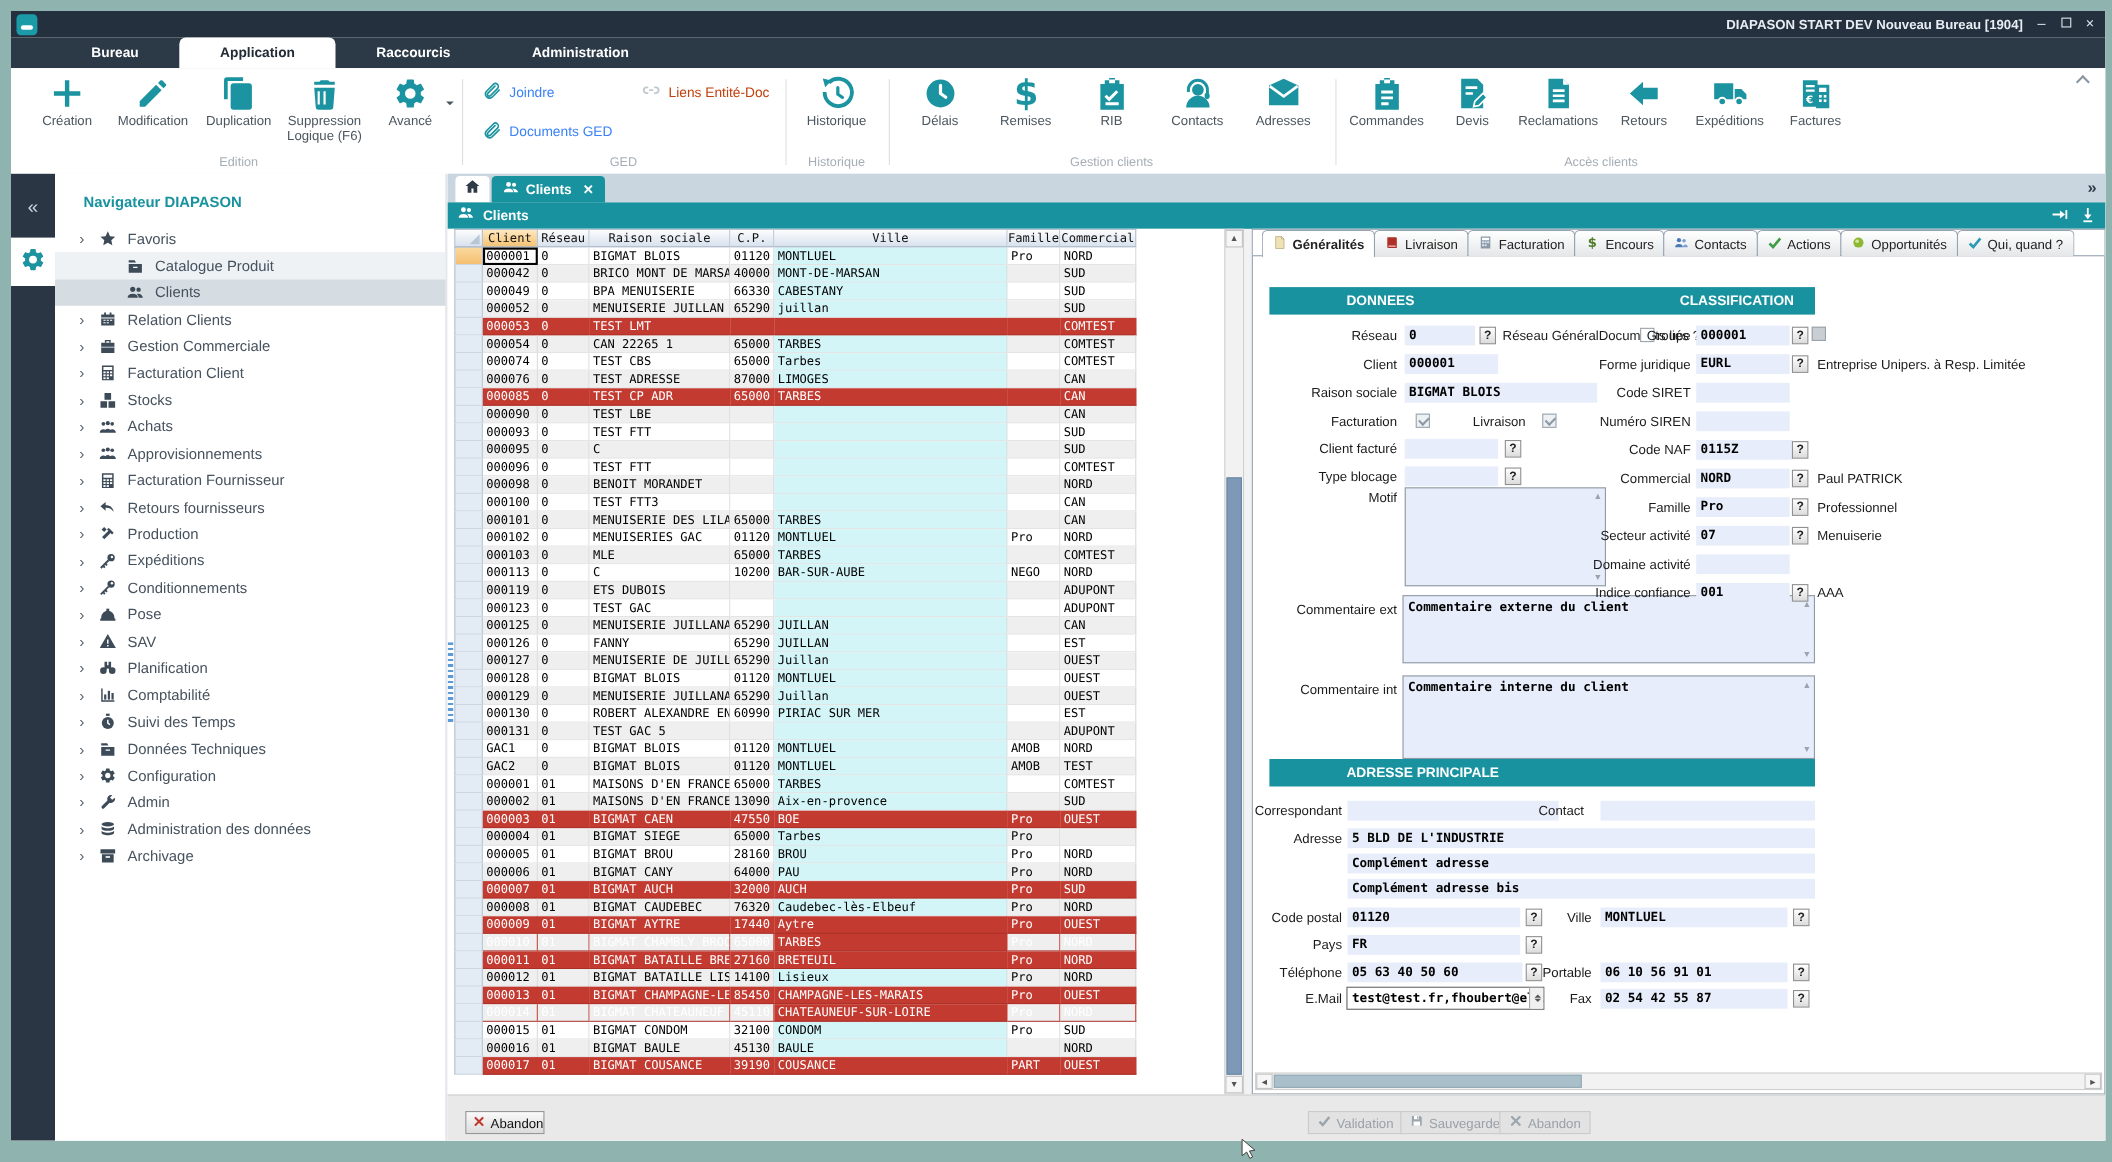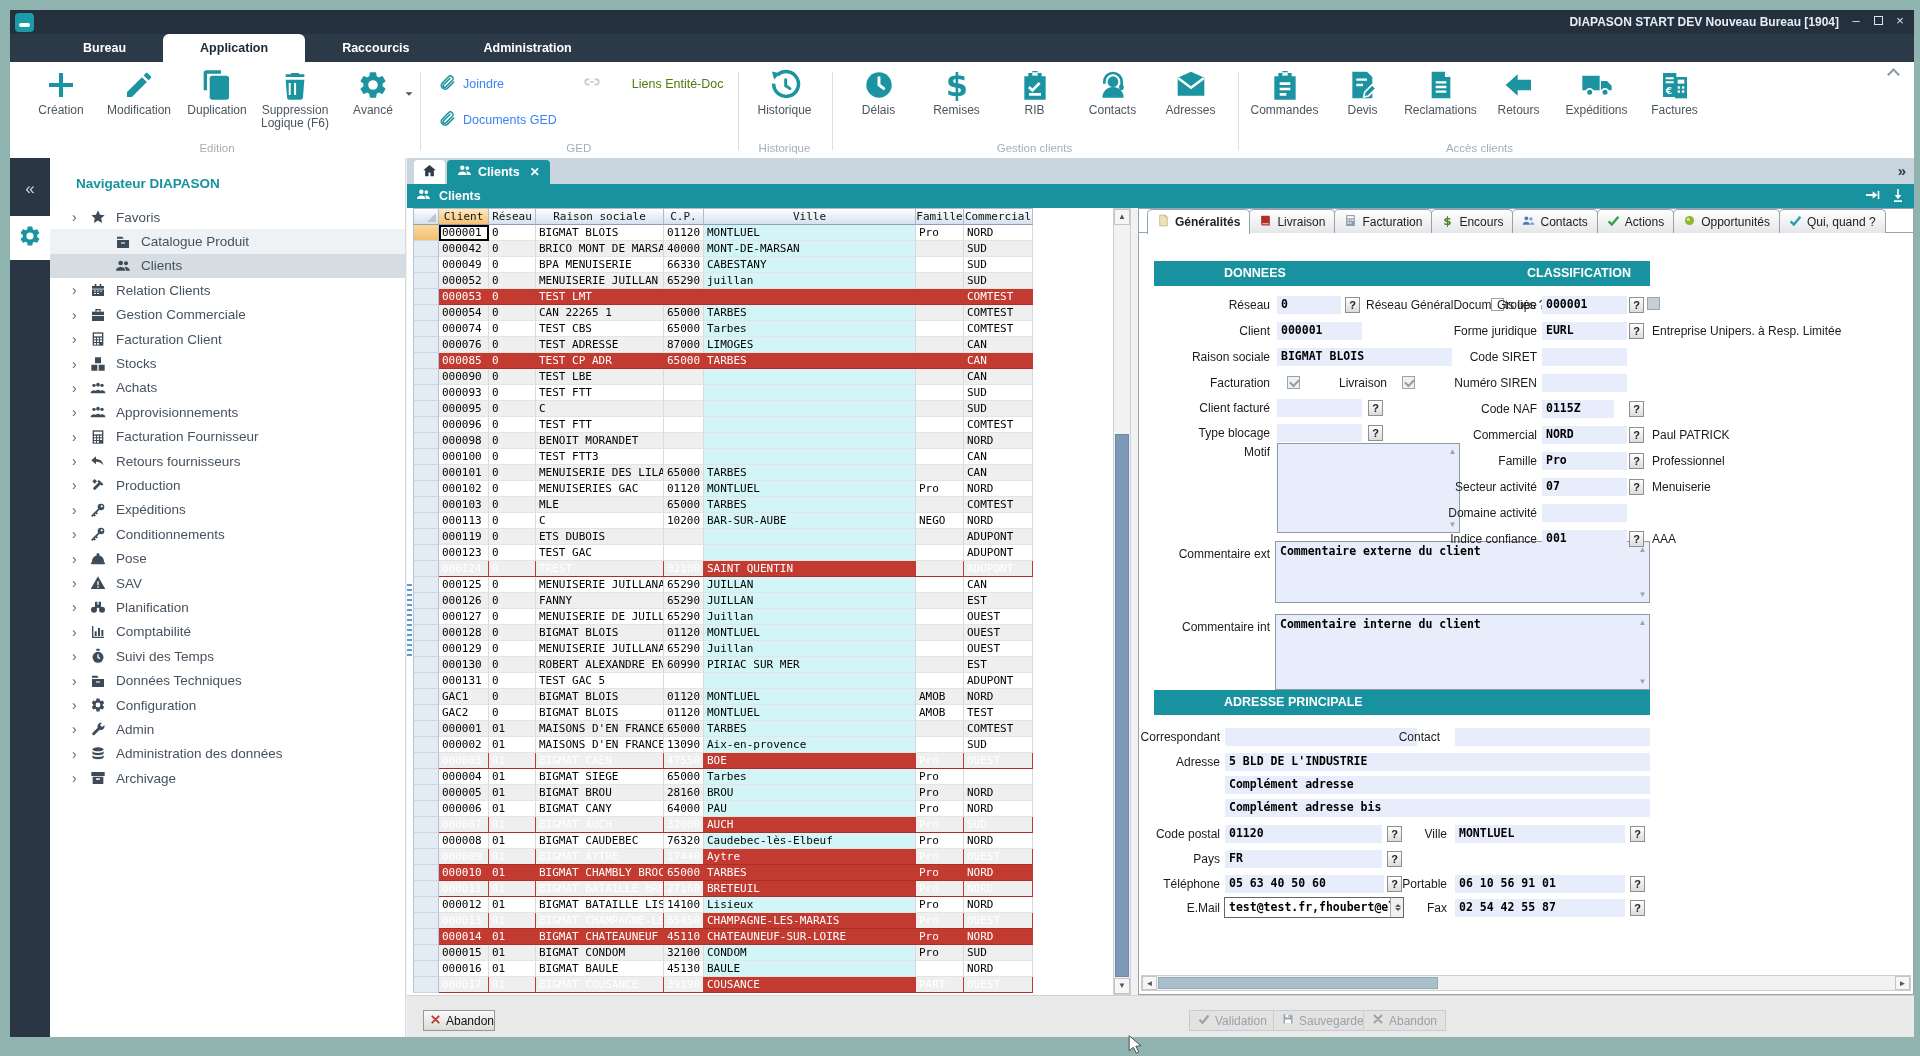--- a/index.html
+++ b/index.html
@@ -44,21 +44,21 @@
     color:#4c565e; }
   .caretic svg { width:14px; height:14px; }
   .rbtn.hascaret .caretic { display:block; }
   .rglabel { text-align:center; font-size:11.5px; color:#a6aeb5; padding:3px 0 4px; }
   .gedcols { display:flex; gap:26px; padding:8px 6px 0 10px; flex:1; }
   .gedcol { display:flex; flex-direction:column; gap:15px; }
   .sbtn { display:flex; align-items:center; gap:7px; color:#1b93a0; cursor:pointer;
     font-size:12.5px; white-space:nowrap; }
   .sbtn svg { width:18px; height:18px; }
   .sbtn span.lbl { color:#3b82f6; }
-  .sbtn.disabled { color:#c0c9cf; } .sbtn.disabled span.lbl { color:#4d7c0f;margin-left:24px; }
+  .sbtn.disabled { color:#c0c9cf; } .sbtn.disabled span.lbl { color:#c2410c; }
   .ribcollapse { position:absolute; right:16px; top:8px; width:9px; height:9px;
     border-left:2px solid #8b98a3; border-top:2px solid #8b98a3; transform:rotate(45deg);
     cursor:pointer; }
 
   
   .workspace { position:absolute; left:0; top:148px; right:0; bottom:0; background:#f0f2f4; }
   .rail { position:absolute; left:0; top:0; bottom:0; width:40px; background:#2b3644; }
   .railbtn { display:block; width:40px; height:34px; color:#cfd7de; font-size:17px;
     text-align:center; line-height:34px; cursor:pointer; margin-top:14px; }
   .railtile { width:40px; height:44px; background:#fff; display:flex; align-items:center;
@@ -995,30 +995,20 @@
                   <div class="tc sel c-sel"></div>
                   <div class="tc c-client">000123</div>
                   <div class="tc c-reseau">0</div>
                   <div class="tc c-raison">TEST GAC</div>
                   <div class="tc c-cp"></div>
                   <div class="tc c-ville"></div>
                   <div class="tc c-famille"></div>
                   <div class="tc c-comm">ADUPONT</div>
                 </div>
 
-                <div class="trow red">
-                  <div class="tc sel c-sel"></div>
-                  <div class="tc c-client">000124</div>
-                  <div class="tc c-reseau">0</div>
-                  <div class="tc c-raison">TREST</div>
-                  <div class="tc c-cp">02100</div>
-                  <div class="tc c-ville">SAINT QUENTIN</div>
-                  <div class="tc c-famille"></div>
-                  <div class="tc c-comm">ADUPONT</div>
-                </div>
 
                 <div class="trow">
                   <div class="tc sel c-sel"></div>
                   <div class="tc c-client">000125</div>
                   <div class="tc c-reseau">0</div>
                   <div class="tc c-raison">MENUISERIE JUILLANAIS</div>
                   <div class="tc c-cp">65290</div>
                   <div class="tc c-ville">JUILLAN</div>
                   <div class="tc c-famille"></div>
                   <div class="tc c-comm">CAN</div>
@@ -1446,21 +1436,21 @@
             <span class="q" style="top:90px;left:490px">?</span>
             <span class="helptx" style="top:89px;left:513px">Entreprise Unipers. à Resp. Limitée</span>
 
             <span class="dlab" style="top:115px;left:280px;width:118px">Code SIRET</span>
             <span class="fld" style="top:115px;left:403px;width:85px"></span>
 
             <span class="dlab" style="top:141px;left:280px;width:118px">Numéro SIREN</span>
             <span class="fld" style="top:141px;left:403px;width:85px"></span>
 
             <span class="dlab" style="top:167px;left:280px;width:118px">Code NAF</span>
-            <span class="fld" style="top:167px;left:403px;width:72px">0115Z</span>
+            <span class="fld" style="top:167px;left:403px;width:88px">0115Z</span>
             <span class="q" style="top:168px;left:490px">?</span>
 
             <span class="dlab" style="top:193px;left:280px;width:118px">Commercial</span>
             <span class="fld" style="top:193px;left:403px;width:85px">NORD</span>
             <span class="q" style="top:194px;left:490px">?</span>
             <span class="helptx" style="top:193px;left:513px">Paul PATRICK</span>
 
             <span class="dlab" style="top:219px;left:280px;width:118px">Famille</span>
             <span class="fld" style="top:219px;left:403px;width:85px">Pro</span>
             <span class="q" style="top:220px;left:490px">?</span>

